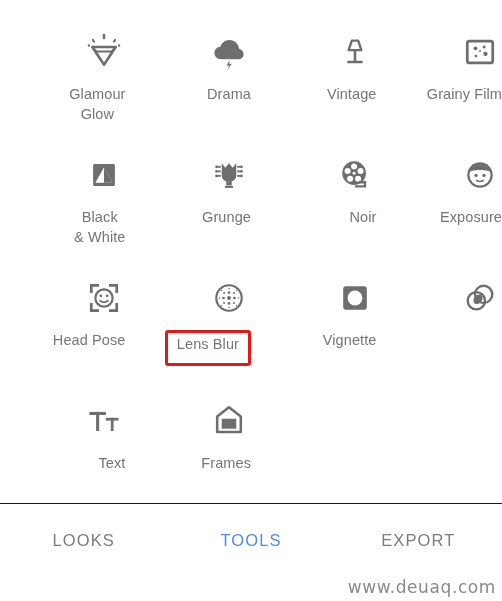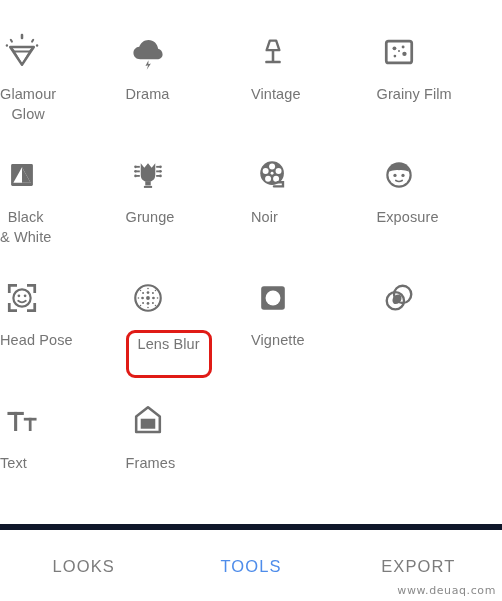--- a/index.html
+++ b/index.html
@@ -28,21 +28,21 @@
     display: grid;
     grid-template-columns: repeat(4, 1fr);
     grid-auto-rows: 123px;
     row-gap: 0px;
     column-gap: 0px;
   }
 
   .tool-cell {
     display: flex;
     flex-direction: column;
-    align-items: flex-start;
+    align-items: flex-end;
     justify-content: flex-start;
     padding-top: 16px;
     cursor: pointer;
     user-select: none;
   }
 
   .tool-icon {
     width: 44px;
     height: 44px;
     display: flex;
@@ -57,35 +57,35 @@
     line-height: 20px;
     color: #757575;
     text-align: center;
     max-width: 108px;
     letter-spacing: 0.1px;
   }
 
   
   .tool-label.highlighted {
     border: 3px solid #e01b16;
-    padding: 2px 9px 21px 9px;
-    border-radius: 9px;
+    padding: 2px 9px 9px 9px;
+    border-radius: 3px;
     background: #ffffff;
     line-height: 19px;
   }
 
   
   #bottom-nav {
     position: absolute;
     left: 0;
     right: 0;
     bottom: 0;
-    height: 77px;
+    height: 98px;
     background: #ffffff;
-    border-top: 6px solid #0f172a;
+    border-top: 1px solid #0f172a;
     display: flex;
     align-items: flex-start;
   }
 
   .nav-tab {
     flex: 1 1 0;
     text-align: center;
     padding-top: 27px;
     font-size: 16.5px;
     letter-spacing: 1.1px;
@@ -93,21 +93,21 @@
     color: #7c7c7c;
     cursor: pointer;
     user-select: none;
   }
   .nav-tab.active { color: #4e8cea; }
 
   #watermark {
     position: absolute;
     right: 6px;
     bottom: 4px;
-    font-size: 11px;
+    font-size: 17px;
     color: #8a8a8a;
     letter-spacing: 0.6px;
     font-family: "DejaVu Sans", sans-serif;
     user-select: none;
   }
 </style>
 </head>
 <body>
 
 <div id="app">

